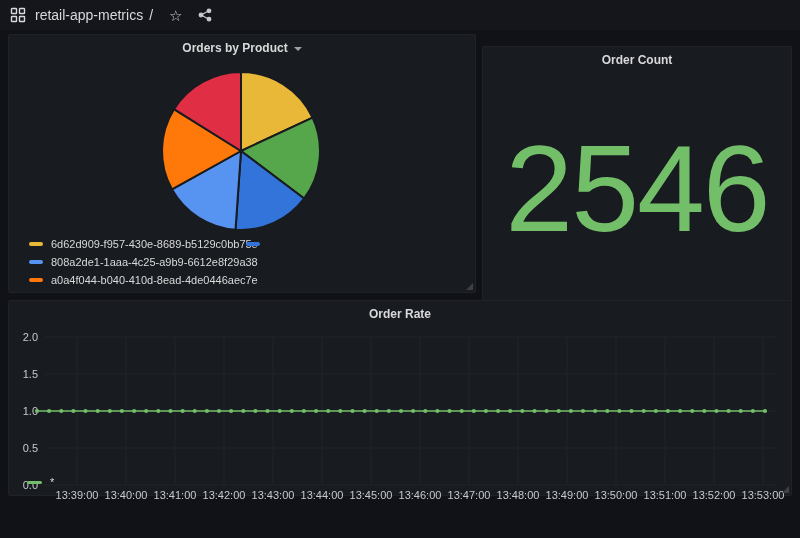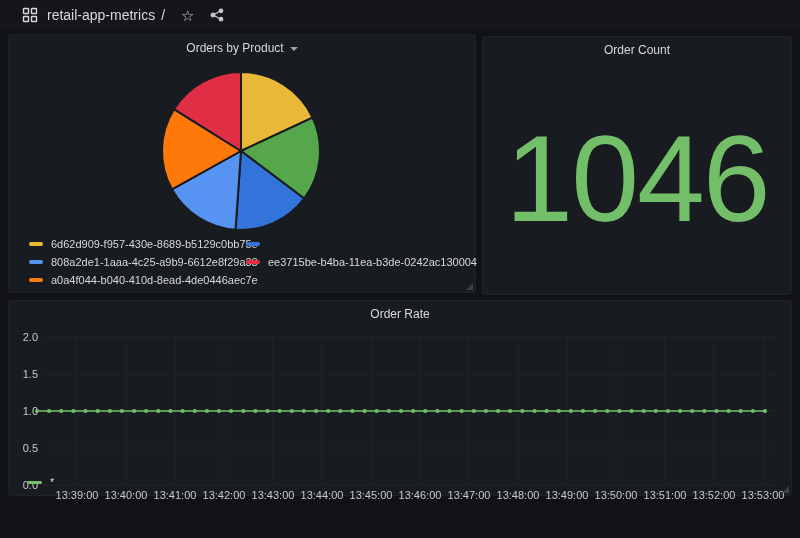--- a/index.html
+++ b/index.html
@@ -6,39 +6,39 @@
   html,body { width:800px; height:538px; overflow:hidden; }
   body {
     background:#111217;
     font-family:"Liberation Sans","DejaVu Sans",sans-serif;
     color:#d8d9da;
     position:relative;
   }
   
   .topbar {
     position:absolute; left:0; top:0; width:800px; height:30px;
-    background:#15161c; display:flex; align-items:center; padding-left:22px;
+    background:#15161c; display:flex; align-items:center; padding-left:10px;
   }
   .topbar .icon-btn { display:flex; align-items:center; justify-content:center; cursor:pointer; }
   .breadcrumb { display:flex; align-items:center; margin-left:9px; font-size:14px; font-weight:500; color:#d8d9da; }
   .breadcrumb .sep { margin:0 6px; color:#d8d9da; font-weight:400; }
   .star { font-size:15px; color:#c7c9cd; margin-left:10px; line-height:1; }
   .share-svg { margin-left:16px; }
   
   .panel {
     position:absolute; background:#181b1f; border:1px solid #202226; border-radius:2px;
   }
   .panel-header {
     height:26px; display:flex; align-items:center; justify-content:center;
-    font-size:12px; font-weight:400; color:#d8d9da; cursor:pointer; position:relative;
+    font-size:12px; font-weight:700; color:#d8d9da; cursor:pointer; position:relative;
   }
   .chev { display:inline-block; width:0; height:0; margin-left:6px; margin-top:2px;
     border-left:4px solid transparent; border-right:4px solid transparent; border-top:4px solid #9da0a8; }
   #panel-pie   { left:8;  left:8px;  top:34px;  width:468px; height:259px; }
-  #panel-count { left:482px; top:36px;  width:310px; height:259px; }
+  #panel-count { left:482px; top:46px;  width:310px; height:259px; }
   #panel-rate  { left:8px;   top:300px; width:784px; height:196px; }
   
   #pie-svg { position:absolute; left:132px; top:16px; }
   .pie-legend-col { position:absolute; top:200px; display:flex; flex-direction:column; }
   #pie-legend-col0 { left:20px; }
   #pie-legend-col1 { left:237px; }
   .legend-row { display:flex; align-items:center; height:18px; cursor:pointer; }
   .legend-swatch { width:14px; height:4px; border-radius:2px; margin-right:8px; flex:none; }
   .legend-label { font-size:11px; color:#d8d9da; white-space:nowrap; }
   
@@ -113,34 +113,30 @@
       </div>
       <div class="legend-row">
         <span class="legend-swatch" style="background: rgb(255, 120, 10);"></span>
         <span class="legend-label">a0a4f044-b040-410d-8ead-4de0446aec7e</span>
       </div>
     </div>
   <div class="pie-legend-col" id="pie-legend-col1">
       <div class="legend-row">
         <span class="legend-swatch" style="background: rgb(50, 116, 217);"></span>
       </div>
-      <div class="legend-row">
-        <span class="legend-swatch" style="background: rgb(224, 47, 68);"></span>
-        <span class="legend-label">ee3715be-b4ba-11ea-b3de-0242ac130004</span>
-      </div>
     </div>
   <div class="resize-handle"></div>
 </div>
 
 <div class="panel" id="panel-count">
   <div class="panel-header">
     <span>Order Count</span>
   </div>
   <div class="stat-wrap">
-    <div class="stat-value" id="stat-value" style="color: rgb(115, 191, 105);">1046</div>
+    <div class="stat-value" id="stat-value" style="color: rgb(115, 191, 105);">2546</div>
   </div>
 </div>
 
 <div class="panel" id="panel-rate">
   <div class="panel-header">
     <span>Order Rate</span>
   </div>
   <svg id="rate-svg" width="780" height="178">
       <line x1="34" y1="10" x2="766" y2="10" stroke="#22252b" stroke-width="1"></line>
       <text x="27" y="14" fill="#c7c8cc" font-size="11" text-anchor="end" font-family="Liberation Sans, DejaVu Sans, sans-serif">2.0</text>

